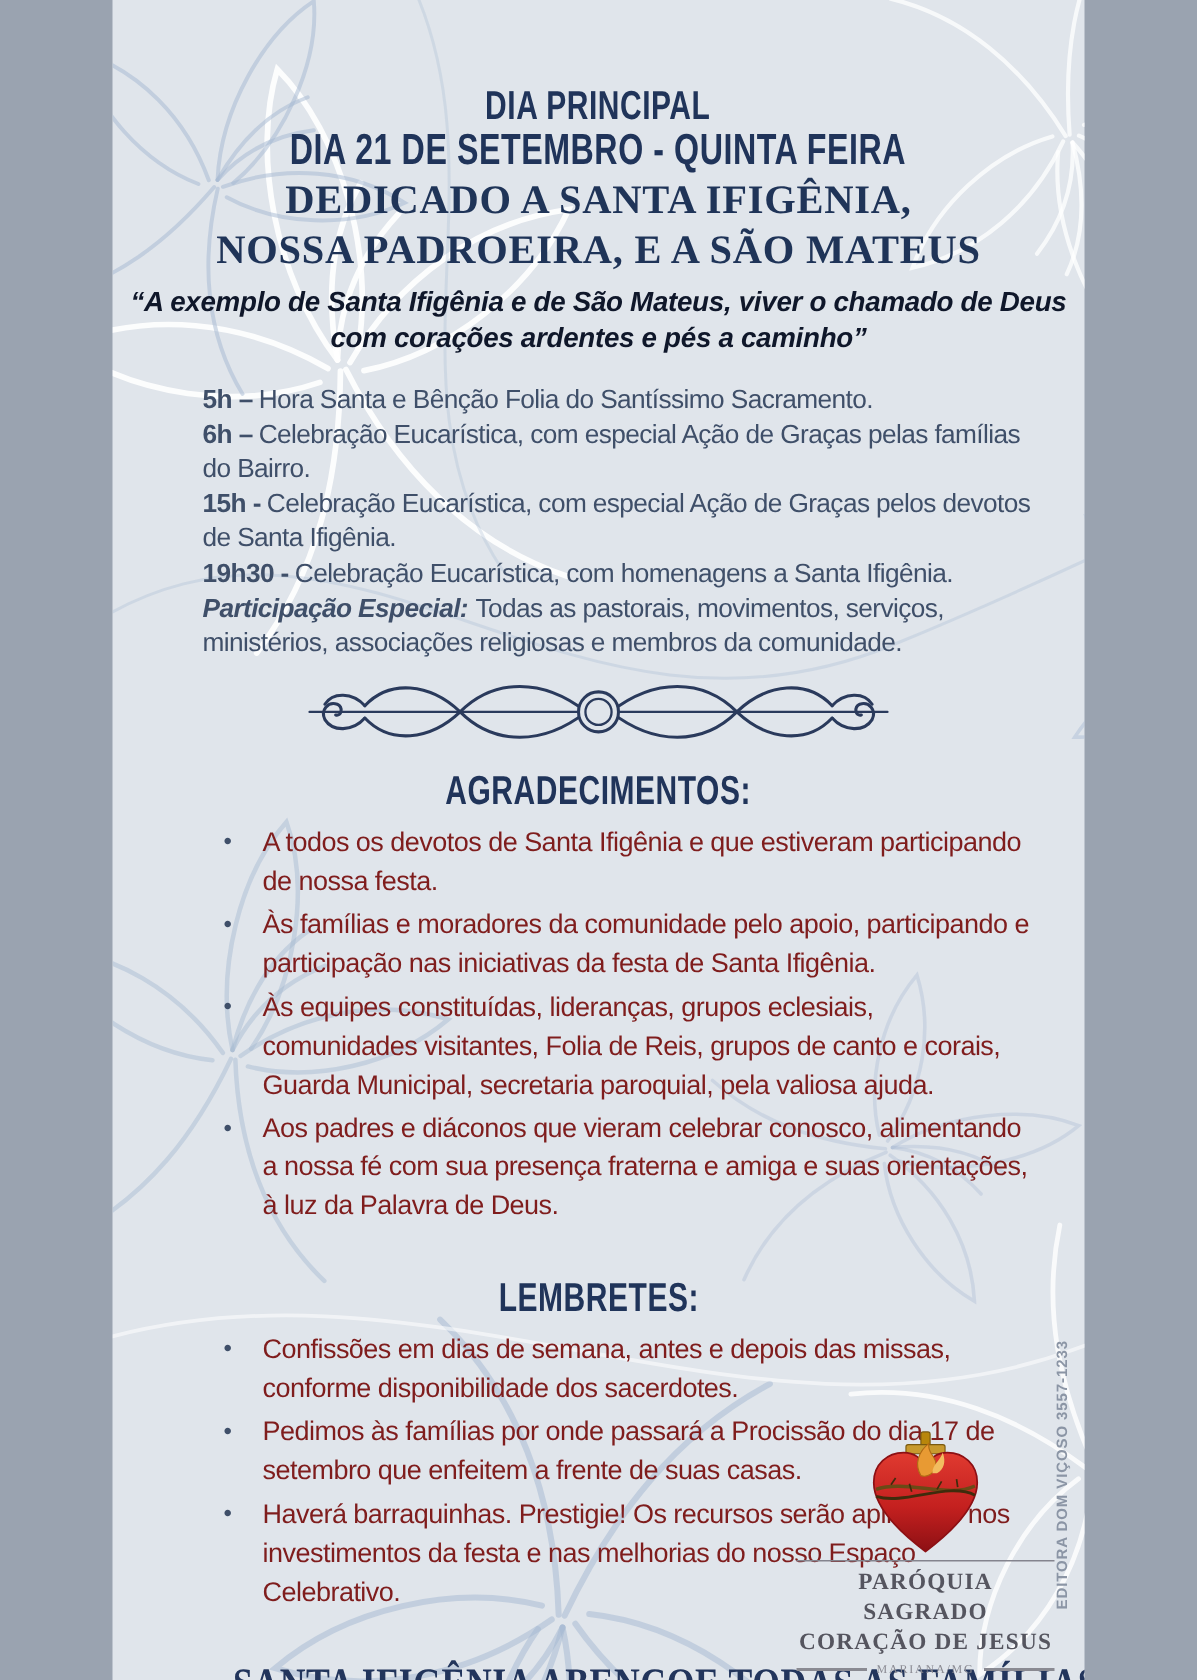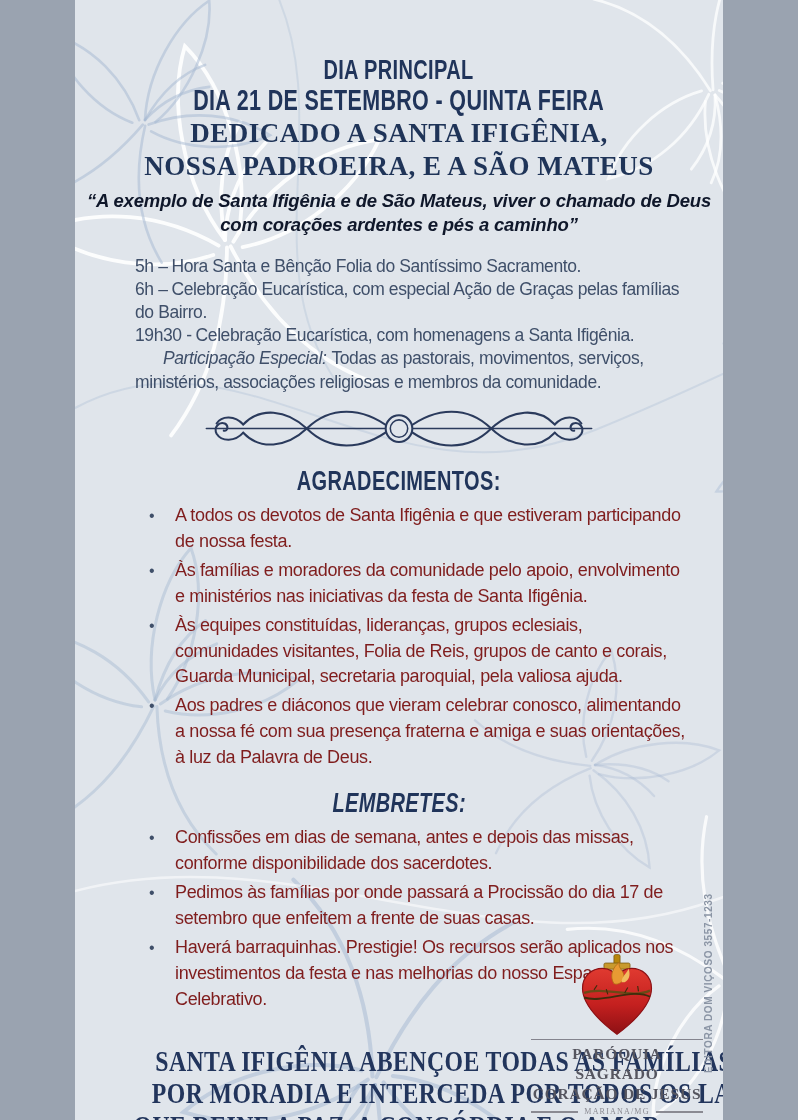--- a/index.html
+++ b/index.html
@@ -25,22 +25,22 @@
     font-family:"Liberation Serif",serif;font-weight:bold;font-size:27px;
     color:#1f3458;text-align:center;letter-spacing:.5px;line-height:1.14;margin-top:2px;
   }
   .quote{
     font-style:italic;font-weight:bold;font-size:18.5px;color:#0f172a;
     text-align:center;margin-top:7px;line-height:1.3;letter-spacing:-0.2px;
   }
 
   .schedule{margin:18px 36px 0 60px;font-size:17.5px;line-height:1.32;
             letter-spacing:-0.4px;color:#3f4f69;}
-  .sched-time{font-weight:normal;margin-right:4px;}
-  .special-label{font-weight:normal;font-style:italic;margin-right:5px;margin-left:28px;}
+  .sched-time{font-weight:bold;margin-right:4px;}
+  .special-label{font-weight:bold;font-style:italic;margin-right:5px;}
 
   .divider{width:410px;margin:10px auto 0;display:block;}
 
   ul.bullets{list-style:none;margin:7px 0 0;padding:0 34px 0 58px;}
   ul.bullets li{position:relative;padding-left:42px;font-size:18px;
       line-height:1.44;letter-spacing:-0.35px;margin-bottom:3px;color:#7f1d1d;}
   ul.bullets li::before{content:"\2022";position:absolute;left:16px;top:1px;
       font-size:16px;color:#3f4f69;}
 
   .blessing{margin-top:32px;text-align:center;font-family:"Liberation Serif",serif;
@@ -115,20 +115,23 @@
     </header>
 
     <section class="schedule">
       <div>
         <span class="sched-time">5h –</span><span>Hora Santa e Bênção Folia do Santíssimo Sacramento.</span>
       </div>
       <div>
         <span class="sched-time">6h –</span><span>Celebração Eucarística, com especial Ação de Graças pelas famílias do Bairro.</span>
       </div>
       <div>
+        <span class="sched-time">15h -</span><span>Celebração Eucarística, com especial Ação de Graças pelos devotos de Santa Ifigênia.</span>
+      </div>
+      <div>
         <span class="sched-time">19h30 -</span><span>Celebração Eucarística, com homenagens a Santa Ifigênia.</span>
       </div>
       <div>
         <span class="special-label">Participação Especial:</span><span>Todas as pastorais, movimentos, serviços, ministérios, associações religiosas e membros da comunidade.</span>
       </div>
     </section>
 
     <svg class="divider" viewBox="0 0 400 48" aria-hidden="true">
       <g stroke="#2a3a5c" fill="none" stroke-width="2" stroke-linecap="round">
         <line x1="12" y1="24" x2="388" y2="24" stroke-width="1.5"></line>
@@ -143,28 +146,28 @@
       <circle cx="200" cy="24" r="13" fill="#e0e5eb" stroke="#2a3a5c" stroke-width="2"></circle>
       <circle cx="200" cy="24" r="8.5" fill="none" stroke="#2a3a5c" stroke-width="1.5"></circle>
     </svg>
 
     <section>
       <div class="cond-wrap sec-head">
         <span class="cond">AGRADECIMENTOS:</span>
       </div>
       <ul class="bullets">
         <li>A todos os devotos de Santa Ifigênia e que estiveram participando de nossa festa.</li>
-        <li>Às famílias e moradores da comunidade pelo apoio, envolvimento e ministérios nas iniciativas da festa de Santa Ifigênia.</li>
+        <li>Às famílias e moradores da comunidade pelo apoio, participando e participação nas iniciativas da festa de Santa Ifigênia.</li>
         <li>Às equipes constituídas, lideranças, grupos eclesiais, comunidades visitantes, Folia de Reis, grupos de canto e corais, Guarda Municipal, secretaria paroquial, pela valiosa ajuda.</li>
         <li>Aos padres e diáconos que vieram celebrar conosco, alimentando a nossa fé com sua presença fraterna e amiga e suas orientações, à luz da Palavra de Deus.</li>
       </ul>
     </section>
 
     <section>
-      <div class="cond-wrap sec-head" style="margin-top:18px;font-style:italic;">
+      <div class="cond-wrap sec-head" style="margin-top:34px;">
         <span class="cond">LEMBRETES:</span>
       </div>
       <ul class="bullets">
         <li>Confissões em dias de semana, antes e depois das missas, conforme disponibilidade dos sacerdotes.</li>
         <li>Pedimos às famílias por onde passará a Procissão do dia 17 de setembro que enfeitem a frente de suas casas.</li>
         <li>Haverá barraquinhas. Prestigie! Os recursos serão aplicados nos investimentos da festa e nas melhorias do nosso Espaço Celebrativo.</li>
       </ul>
     </section>
 
     <section class="blessing">

